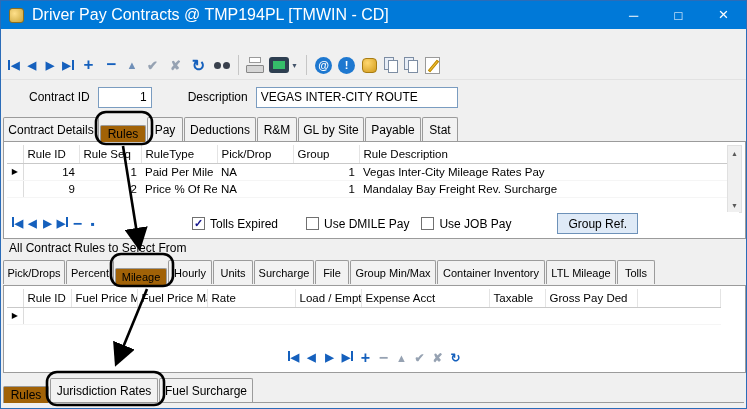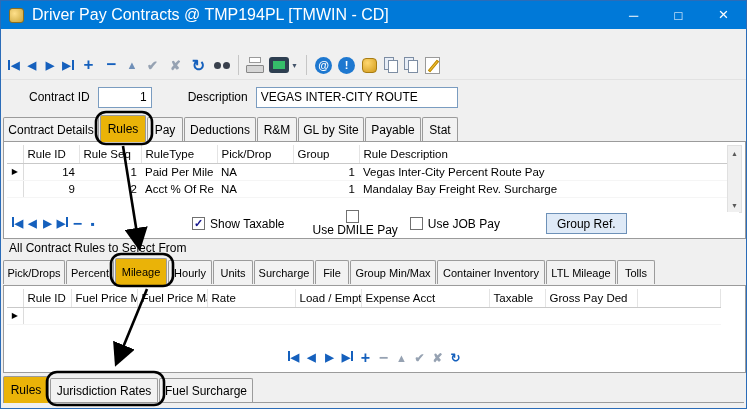--- a/index.html
+++ b/index.html
@@ -71,21 +71,21 @@
   .field{ height:21px; border:1px solid #7a9cc0; background:#fff; padding:0 4px;
           font-size:12px; font-family:"Liberation Sans", sans-serif; margin-left:8px; }
   .id-field{ width:54px; text-align:right; }
   .desc-field{ width:202px; }
 
   
   .tabstrip{ position:absolute; display:flex; align-items:flex-end; z-index:4; }
   .tab{ border:1px solid #9b9b9b; border-bottom:none; background:#f2f2f2; height:24px;
         margin-bottom:1px; margin-right:1px; display:flex; align-items:center;
         justify-content:center; border-radius:2px 2px 0 0; white-space:nowrap; }
-  .tab.active{ height:27px; margin-bottom:0; background:#eab308;text-align:right; }
+  .tab.active{ height:17px; margin-bottom:0; background:#a16207;text-align:right; }
   .main-tabs{ top:113px; left:2px; height:28px; font-size:12px; }
   .select-tabs{ top:256px; left:2px; height:28px; font-size:11px; }
   .bottom-tabs{ top:373px; left:2px; height:29px; font-size:12px; }
   .bottom-edge{ position:absolute; top:401px; left:2px; right:2px;
                 border-top:1px solid #9b9b9b; }
 
   
   .panel{ position:absolute; left:2px; width:743px; background:#fff;
           border:1px solid #9b9b9b; z-index:1; }
   .panel1{ top:140px; height:98px; }
@@ -118,21 +118,21 @@
               display:flex; align-items:center; z-index:2; background:#fff; }
   .panel-nav.centered{ justify-content:center; gap:3px; }
   .ng{ font-weight:bold; font-size:11px; width:15px; text-align:center; }
   .ng.big{ font-size:16px; } .ng.mid{ font-size:12px; }
 
   
   .checkbox{ display:flex; align-items:center; }
   .cb-box{ width:13px; height:13px; border:1px solid #707070; background:#fff;
            display:flex; align-items:center; justify-content:center; margin-right:5px; }
   .cb-mark{ font-size:11px; font-weight:bold; color:#14148c; line-height:1; }
-  .ck1{ margin-left:92px; } .ck2{ margin-left:28px;flex-direction:column; } .ck3{ margin-left:12px; }
+  .ck1{ margin-left:92px; } .ck2{ margin-left:28px; } .ck3{ margin-left:12px; }
   .btn{ height:21px; padding:0 10px; background:#dfeaf7; border:1px solid #6d91b8;
         font-size:12px; font-family:"Liberation Sans", sans-serif; margin-left:46px; }
 
   
   .section-heading{ position:absolute; top:238px; left:0; right:0; height:18px;
                     display:flex; align-items:center; padding-left:8px; background:#f0f0f0; }
 
   
   .annotations{ position:absolute; inset:0; pointer-events:none; z-index:40; }
   .annotations rect{ fill:none; stroke:#000; stroke-width:2.6; }
@@ -246,27 +246,27 @@
         </tr>
       </thead>
       <tbody>
         <tr>
           <td class="marker"><span>▶</span></td>
           <td class="num">14</td>
           <td class="num">1</td>
           <td>Paid Per Mile</td>
           <td>NA</td>
           <td class="num">1</td>
-          <td>Vegas Inter-City Percent Route Pay</td>
+          <td>Vegas Inter-City Mileage Rates Pay</td>
         </tr>
         <tr>
           <td class="marker"></td>
           <td class="num">9</td>
           <td class="num">2</td>
-          <td>Acct % Of Re</td>
+          <td>Price % Of Re</td>
           <td>NA</td>
           <td class="num">1</td>
           <td>Mandalay Bay Freight Rev. Surcharge</td>
         </tr>
         <tr class="filler">
             <td colspan="7" style="height:12px"></td>
           </tr>
       </tbody>
     </table>
     <div class="vscroll">
@@ -277,21 +277,21 @@
       <span class="ng blue g-first">◀</span>
       <span class="ng blue">◀</span>
       <span class="ng blue">▶</span>
       <span class="ng blue g-last">▶</span>
       <span class="ng blue big">−</span>
       <span class="ng blue mid">▪</span>
       <span class="checkbox ck1">
         <span class="cb-box">
             <span class="cb-mark">✓</span>
           </span>
-        <span>Show Taxable</span>
+        <span>Tolls Expired</span>
       </span>
       <span class="checkbox ck2">
         <span class="cb-box"></span>
         <span>Use DMILE Pay</span>
       </span>
       <span class="checkbox ck3">
         <span class="cb-box"></span>
         <span>Use JOB Pay</span>
       </span>
       <button class="btn">Group Ref.</button>

